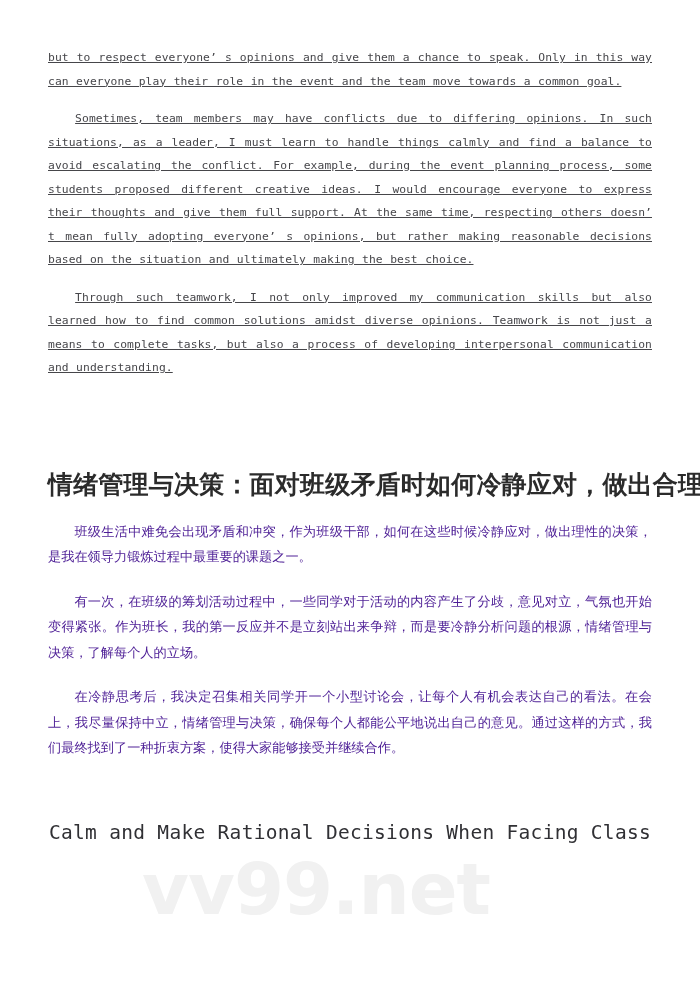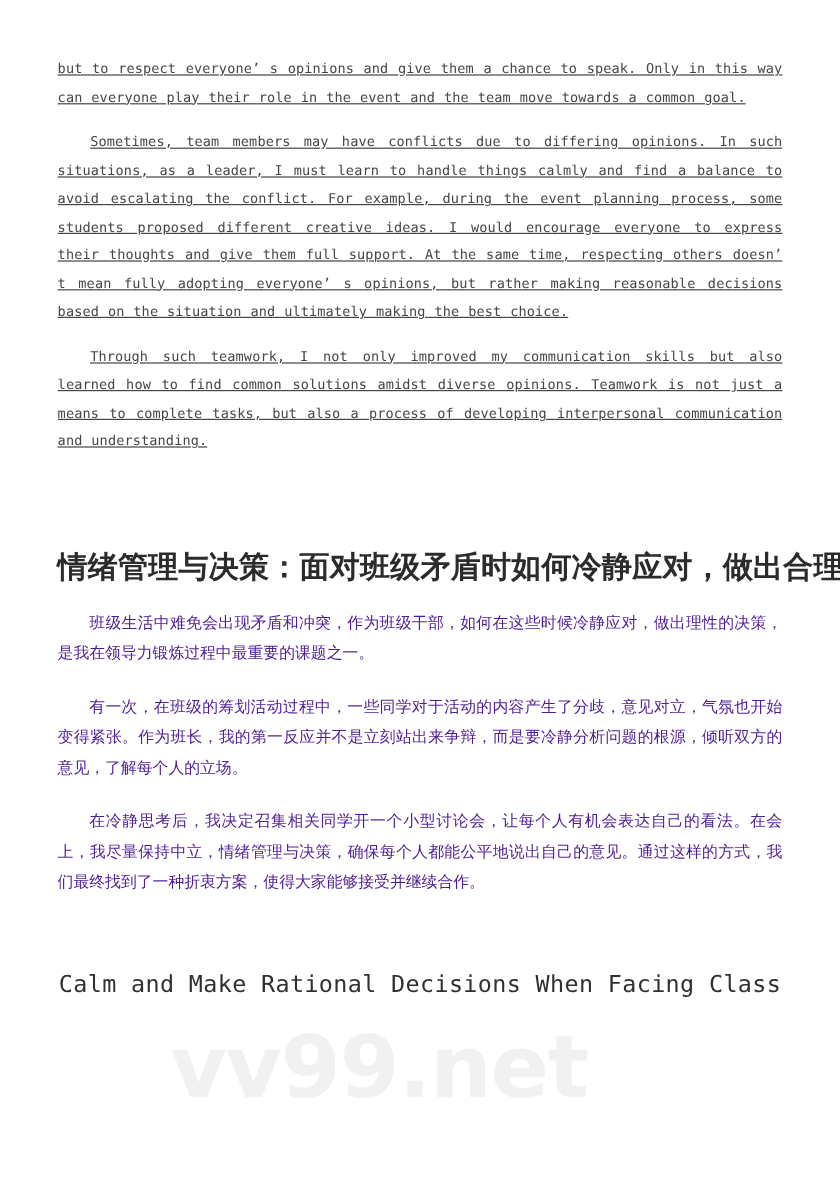--- a/index.html
+++ b/index.html
@@ -59,21 +59,21 @@
     word-spacing: 0.5px;
     text-decoration: underline;
   }
   .en-para.first {
     margin-top: 46px;
   }
   .en-para.indent {
     text-indent: 2.4em;
   }
   .en-para.last {
-    margin-bottom: 0;
+    margin-bottom: 12px;
   }
 
   
   .cn-heading {
     margin: 0;
     padding-top: 78px;
     font-family: "DejaVu Sans", "Liberation Sans", sans-serif;
     font-weight: 700;
     font-size: 25px;
     line-height: 30px;
@@ -143,21 +143,21 @@
     <p class="en-para first">but to respect everyone’ s opinions and give them a chance to speak. Only in this way can everyone play their role in the event and the team move towards a common goal.</p>
 
     <p class="en-para indent">Sometimes, team members may have conflicts due to differing opinions. In such situations, as a leader, I must learn to handle things calmly and find a balance to avoid escalating the conflict. For example, during the event planning process, some students proposed different creative ideas. I would encourage everyone to express their thoughts and give them full support. At the same time, respecting others doesn’ t mean fully adopting everyone’ s opinions, but rather making reasonable decisions based on the situation and ultimately making the best choice.</p>
 
     <p class="en-para indent last">Through such teamwork, I not only improved my communication skills but also learned how to find common solutions amidst diverse opinions. Teamwork is not just a means to complete tasks, but also a process of developing interpersonal communication and understanding.</p>
 
     <h2 class="cn-heading">情绪管理与决策：面对班级矛盾时如何冷静应对，做出合理决策</h2>
 
     <p class="cn-para">班级生活中难免会出现矛盾和冲突，作为班级干部，如何在这些时候冷静应对，做出理性的决策，是我在领导力锻炼过程中最重要的课题之一。</p>
 
-    <p class="cn-para">有一次，在班级的筹划活动过程中，一些同学对于活动的内容产生了分歧，意见对立，气氛也开始变得紧张。作为班长，我的第一反应并不是立刻站出来争辩，而是要冷静分析问题的根源，倾听双方的意见，了解每个人的立场。</p>
+    <p class="cn-para">有一次，在班级的筹划活动过程中，一些同学对于活动的内容产生了分歧，意见对立，气氛也开始变得紧张。作为班长，我的第一反应并不是立刻站出来争辩，而是要冷静分析问题的根源，情绪管理与决策，了解每个人的立场。</p>
 
     <p class="cn-para">在冷静思考后，我决定召集相关同学开一个小型讨论会，让每个人有机会表达自己的看法。在会上，我尽量保持中立，情绪管理与决策，确保每个人都能公平地说出自己的意见。通过这样的方式，我们最终找到了一种折衷方案，使得大家能够接受并继续合作。</p>
 
 
     <div class="en-title">
       <div>Calm and Make Rational Decisions When Facing Class</div>
     </div>
 
   </div>
 

